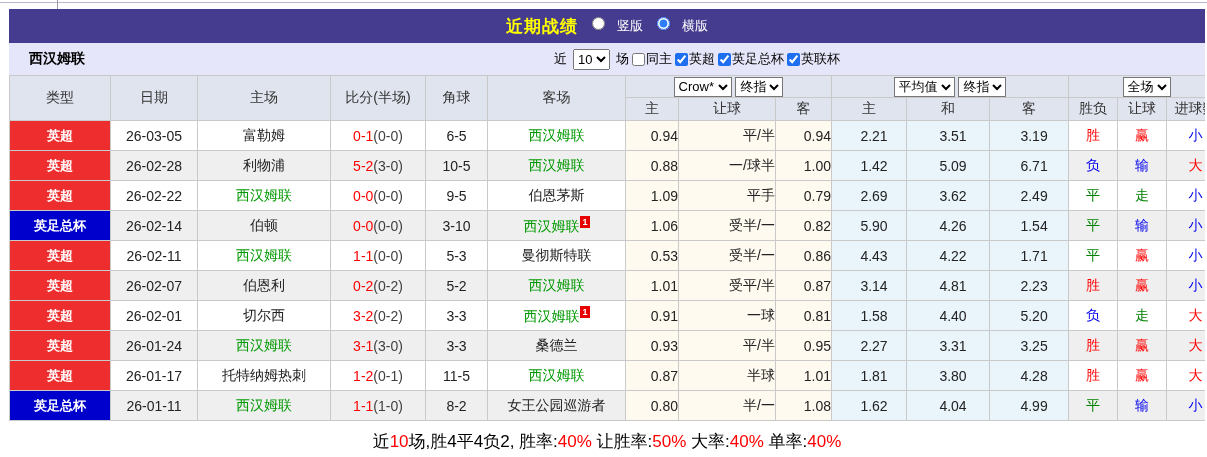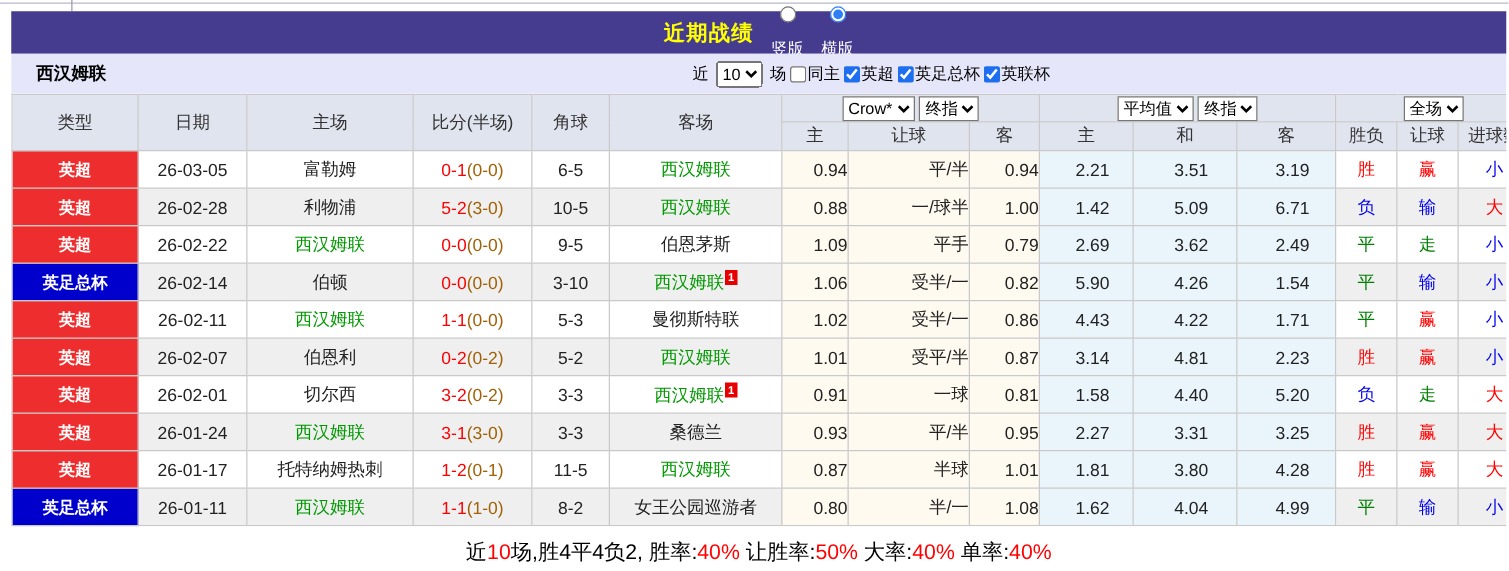--- a/index.html
+++ b/index.html
@@ -7,21 +7,21 @@
     width:1207px; height:457px; position:relative; background:#fff;
     font-family:"Liberation Sans","DejaVu Sans",sans-serif; overflow:hidden;
   }
   .top-line{ position:absolute; top:2px; left:0; width:100%; height:1px; background:#b9b9c9; }
   .top-tick{ position:absolute; top:0; left:57px; width:1px; height:9px; background:#9a9aa8; }
   .content{ position:absolute; left:9px; top:9px; width:1196px; }
 
   
   .titlebar{ height:34px; background:#463C8F; display:flex; align-items:center; justify-content:center; gap:14px; }
   .titlebar .main-title{ color:#FFFF00; font-size:17px; font-weight:bold; letter-spacing:1px; }
-  .radio-group{ display:flex; align-items:center; gap:12px; color:#fff; font-size:13px;flex-direction:column; }
+  .radio-group{ display:flex; gap:12px; color:#fff; font-size:13px; }
   .radio-group input{ width:13px; height:13px; accent-color:#2d7ff9; }
 
   
   .teambar{ height:32px; background:#E6E6FA; display:flex; align-items:center; position:relative; }
   .team-name{ margin-left:20px; font-size:14px; font-weight:bold; color:#000; }
   .filters{ position:absolute; right:365px; display:flex; align-items:center; gap:3px; font-size:13px; color:#000; }
   .filters select{ font-size:13px; height:21px; margin:0 3px; }
   .filters label{ display:flex; align-items:center; }
   .filters input[type=checkbox]{ width:13px; height:13px; margin-right:1px; accent-color:#1e6ef0; }
 
@@ -37,21 +37,21 @@
   tbody tr:nth-child(even) td{ background:#EFEFEF; }
   tbody td.odds-bg{ background:#FFFAF0 !important;text-align:right; }
   tbody td.avg-bg{ background:#EAF4FB !important;padding-left:10px; }
   td.league{ color:#fff; font-weight:bold; font-size:13px; }
   td.lg-red{ background:#EE2E2E !important; }
   td.lg-blue{ background:#0000CC !important; }
   .team-green{ color:#009900; }
   .c-red{ color:#FF0000;margin-top:28px; }
   .c-green{ color:#008000; }
   .c-blue{ color:#0000EE; }
-  .half{ color:#a16207; }
+  .half{ color:#404040; }
   .sup-badge{ display:inline-block; background:#E60000; color:#fff; font-size:9px; font-weight:bold;
               line-height:12px; height:12px; padding:0 2px; vertical-align:super; margin-left:1px; }
 
   
   .footer{ padding-top:9px; text-align:center; font-size:17px; color:#000; }
   .footer .seg-red{ color:#FF0000; }
 </style>
 </head>
 <body>
 
@@ -219,21 +219,21 @@
             <td class="c-blue">输</td>
             <td class="c-blue">小</td>
           </tr>
           <tr>
             <td class="league lg-red">英超</td>
             <td>26-02-11</td>
             <td class="team-green">西汉姆联</td>
             <td><span class="c-red">1-1</span><span class="half">(0-0)</span></td>
             <td>5-3</td>
             <td><span>曼彻斯特联</span></td>
-            <td class="odds-bg">1.02</td>
+            <td class="odds-bg">0.53</td>
             <td class="odds-bg">受半/一</td>
             <td class="odds-bg">0.86</td>
             <td class="avg-bg">4.43</td>
             <td class="avg-bg">4.22</td>
             <td class="avg-bg">1.71</td>
             <td class="c-green">平</td>
             <td class="c-red">赢</td>
             <td class="c-blue">小</td>
           </tr>
           <tr>

